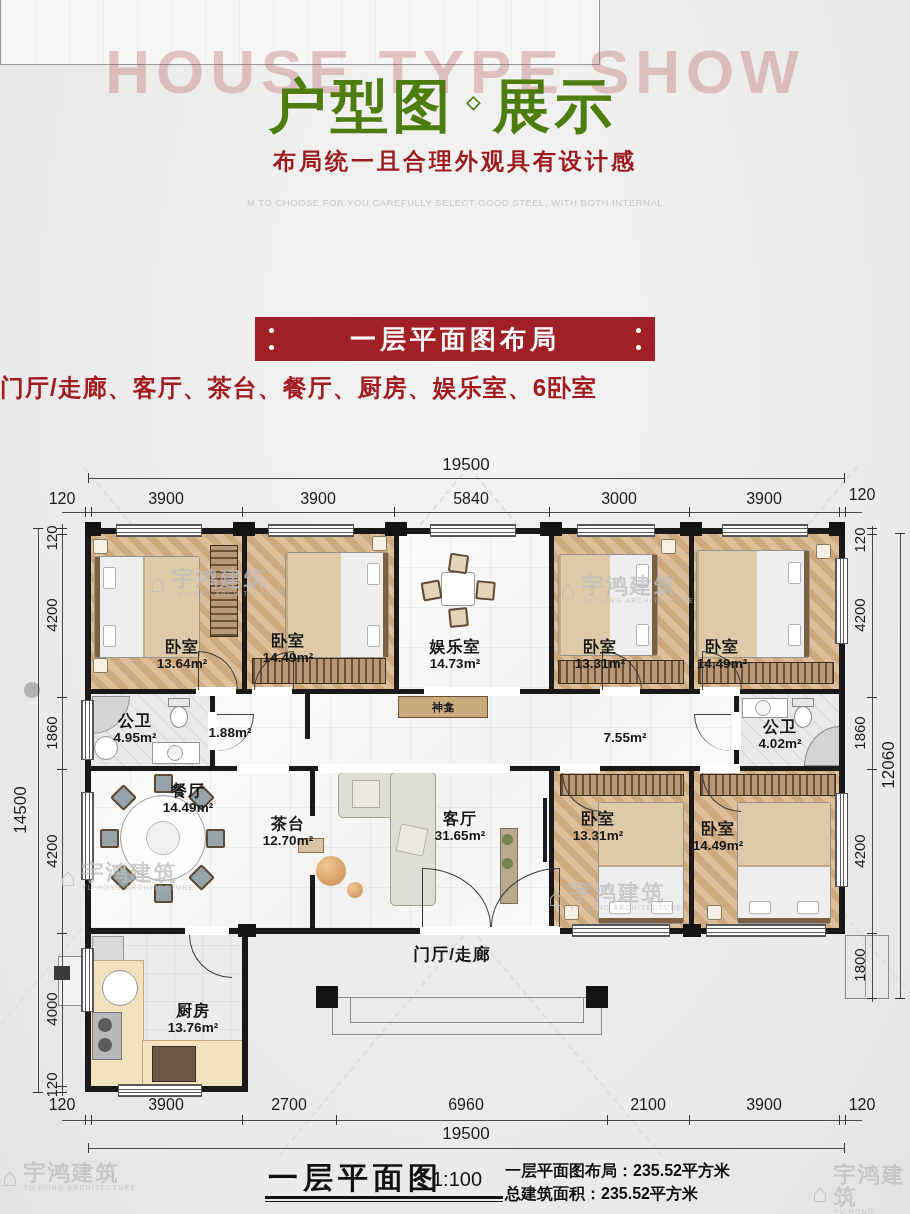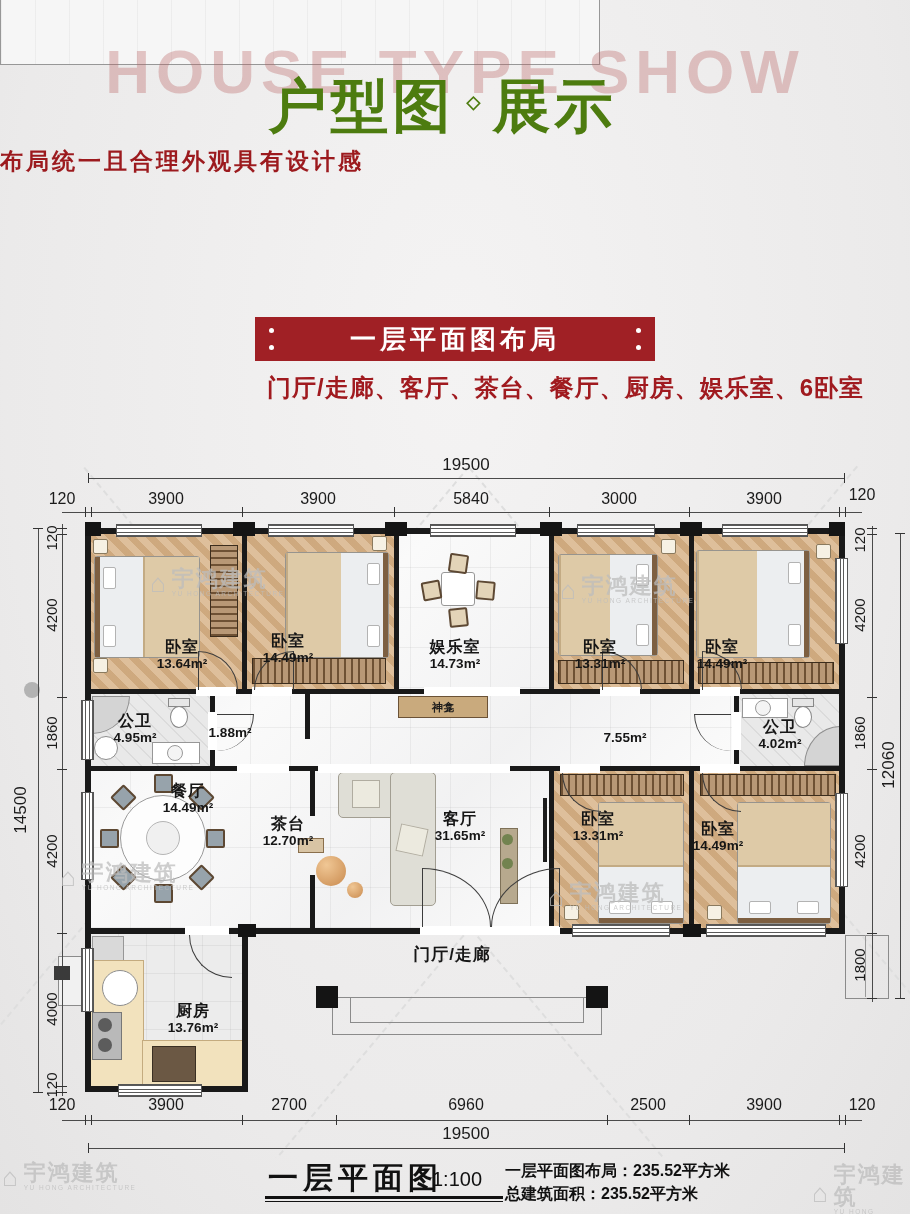--- a/index.html
+++ b/index.html
@@ -5,28 +5,28 @@
   html,body{margin:0;padding:0}
   body{width:910px;height:1214px;position:relative;overflow:hidden;
        background:radial-gradient(ellipse at 50% 30%, #f4f3f3 0%, #ebeaea 70%, #e4e3e3 100%);
        font-family:"Liberation Sans", sans-serif;}
   
   .hwm{position:absolute;left:0;top:36px;width:910px;text-align:center;font-size:62px;font-weight:bold;
        letter-spacing:6px;color:rgba(184,98,98,.34);white-space:nowrap;z-index:1}
   .title{position:absolute;left:0;top:68px;width:885px;text-align:center;font-weight:bold;color:#4d7c0f;z-index:2}
   .title .big{font-size:58px;letter-spacing:4px}
   .title .dia{font-size:18px;vertical-align:18px;margin:0 12px}
-  .subtitle{position:absolute;left:0;top:146px;width:910px;font-size:23px;font-weight:bold;
+  .subtitle{position:absolute;left:0;top:146px;width:910px;text-align:center;font-size:23px;font-weight:bold;
             color:#9c1a1e;letter-spacing:3px;z-index:2}
   .desc{position:absolute;left:0;top:196px;width:910px;text-align:center;font-size:9.5px;line-height:14.5px;
         color:#c6c6c6;letter-spacing:.5px;z-index:2}
   .banner{position:absolute;left:255px;top:317px;width:400px;height:44px;background:#a02025;z-index:2}
   .banner .bt{width:100%;text-align:center;line-height:44px;font-size:26px;font-weight:bold;color:#fff;letter-spacing:4px}
   .bdot{position:absolute;width:5px;height:5px;border-radius:50%;background:#fff}
-  .roomlist{position:absolute;left:0;top:372px;width:864px;text-align:right;font-size:24px;font-weight:bold;
+  .roomlist{position:absolute;left:0;top:372px;width:864px;text-align:left;font-size:24px;font-weight:bold;
             color:#a01a1f;letter-spacing:1px;z-index:2}
   
   .deco{position:absolute;left:0;top:452px;width:910px;height:706px;overflow:hidden;z-index:0}
   .dash{position:absolute;border-top:2px dashed #dedede;transform-origin:0 0}
   .wall{position:absolute;background:#191919;z-index:3}
   .pier{position:absolute;background:#141414;z-index:3}
   .floor{position:absolute;z-index:1}
   .marble{background:#fafafa;
     background-image:linear-gradient(135deg, rgba(190,190,195,.18) 8%, transparent 30%, rgba(190,190,195,.14) 55%, transparent 75%),
     repeating-linear-gradient(0deg, rgba(0,0,0,.05) 0 1px, transparent 1px 40px),
@@ -102,20 +102,21 @@
 </style>
 </head>
 <body>
 
 <div class="hwm">HOUSE TYPE SHOW</div>
 <div class="title">
   <span class="big">户型图</span><span class="dia">◇</span><span class="big">展示</span>
 </div>
 <div class="subtitle">布局统一且合理外观具有设计感</div>
 <div class="desc">
+  <div>M TO CHOOSE FOR YOU CAREFULLY SELECT GOOD STEEL, WITH BOTH INTERNAL</div>
 </div>
 <div class="banner">
   <div class="bt">一层平面图布局</div>
   <div class="bdot" style="left:14px;top:11px"></div>
   <div class="bdot" style="left:14px;top:28px"></div>
   <div class="bdot" style="right:14px;top:11px"></div>
   <div class="bdot" style="right:14px;top:28px"></div>
 </div>
 <div class="roomlist">门厅/走廊、客厅、茶台、餐厅、厨房、娱乐室、6卧室</div>
 
@@ -407,21 +408,21 @@
 <div class="tickv" style="left:394px;top:507px"></div>
 <div class="tickv" style="left:549px;top:507px"></div>
 <div class="tickv" style="left:689px;top:507px"></div>
 <div class="tickv" style="left:839px;top:507px"></div>
 <div class="tickv" style="left:845px;top:507px"></div>
 
 <div class="dim" style="left:22px;top:1096px">120</div>
 <div class="dim" style="left:126px;top:1096px">3900</div>
 <div class="dim" style="left:249px;top:1096px">2700</div>
 <div class="dim" style="left:426px;top:1096px">6960</div>
-<div class="dim" style="left:608px;top:1096px">2500</div>
+<div class="dim" style="left:608px;top:1096px">2100</div>
 <div class="dim" style="left:724px;top:1096px">3900</div>
 <div class="dim" style="left:822px;top:1096px">120</div>
 <div class="dline" style="left:62px;top:1120px;width:800px;height:1px"></div>
 <div class="tickv" style="left:85px;top:1115px"></div>
 <div class="tickv" style="left:91px;top:1115px"></div>
 <div class="tickv" style="left:242px;top:1115px"></div>
 <div class="tickv" style="left:336px;top:1115px"></div>
 <div class="tickv" style="left:607px;top:1115px"></div>
 <div class="tickv" style="left:689px;top:1115px"></div>
 <div class="tickv" style="left:839px;top:1115px"></div>

